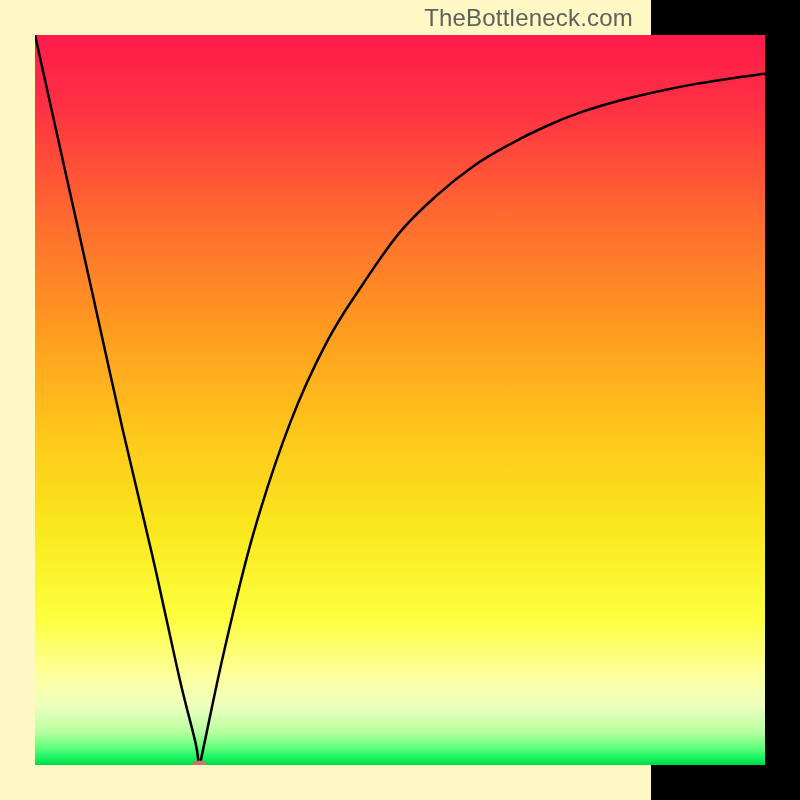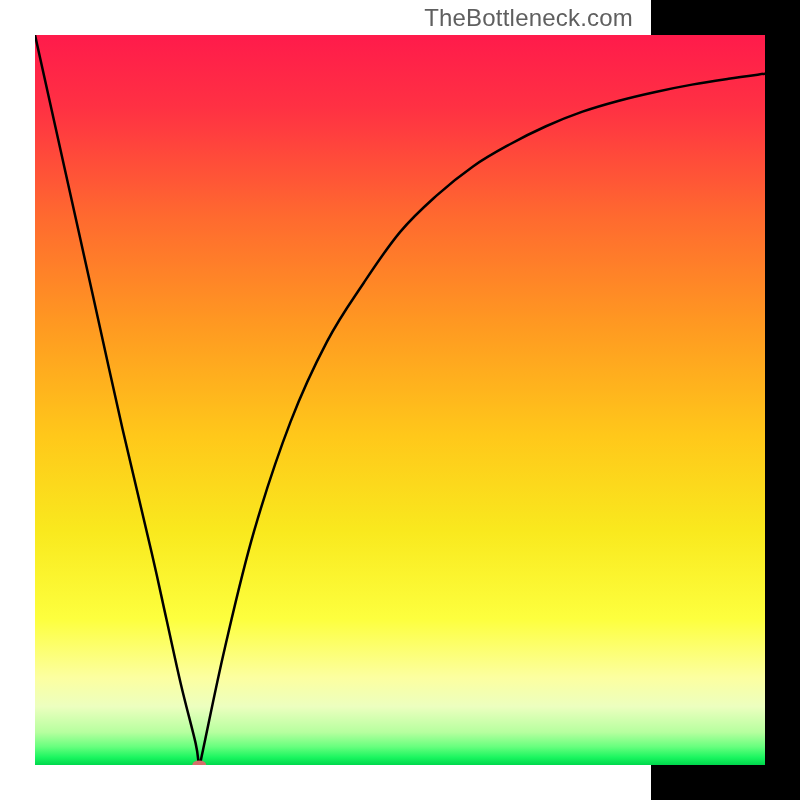--- a/index.html
+++ b/index.html
@@ -3,21 +3,21 @@
 <meta charset="utf-8">
 <style>
   * { margin: 0; padding: 0; box-sizing: border-box; }
   html, body { width: 800px; height: 800px; overflow: hidden; }
   body { background: #000; font-family: Arial, Helvetica, sans-serif; }
 
   .frame {
     position: absolute;
     left: 0; top: 0;
     width: 651px; height: 800px;
-    background: #ffffff;
+    background: #fef9c3;
     text-align: right;
   }
 
   .plot {
     position: absolute;
     left: 35px;
     top: 35px;
     width: 730px;
     height: 730px;
     

